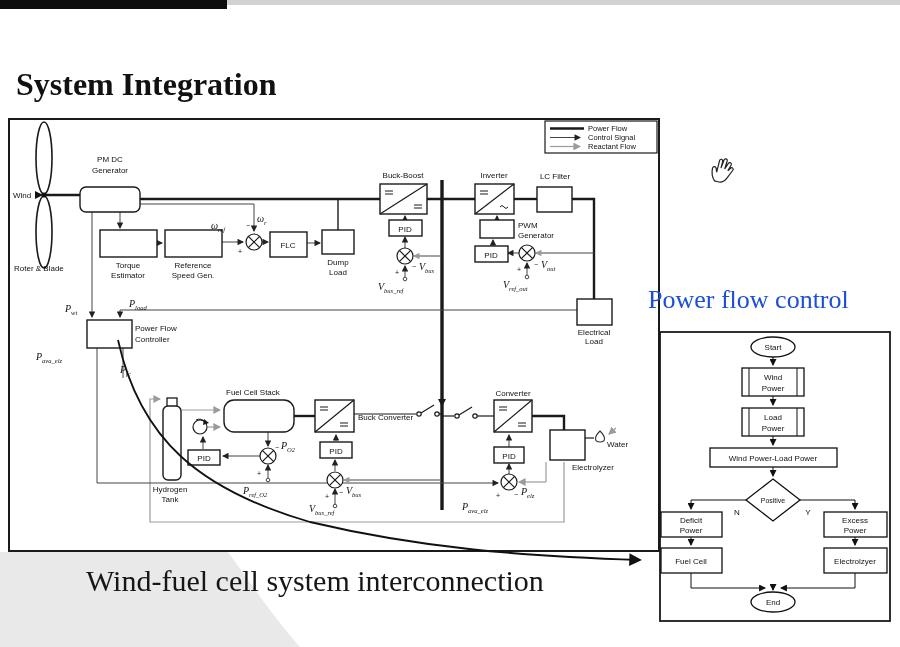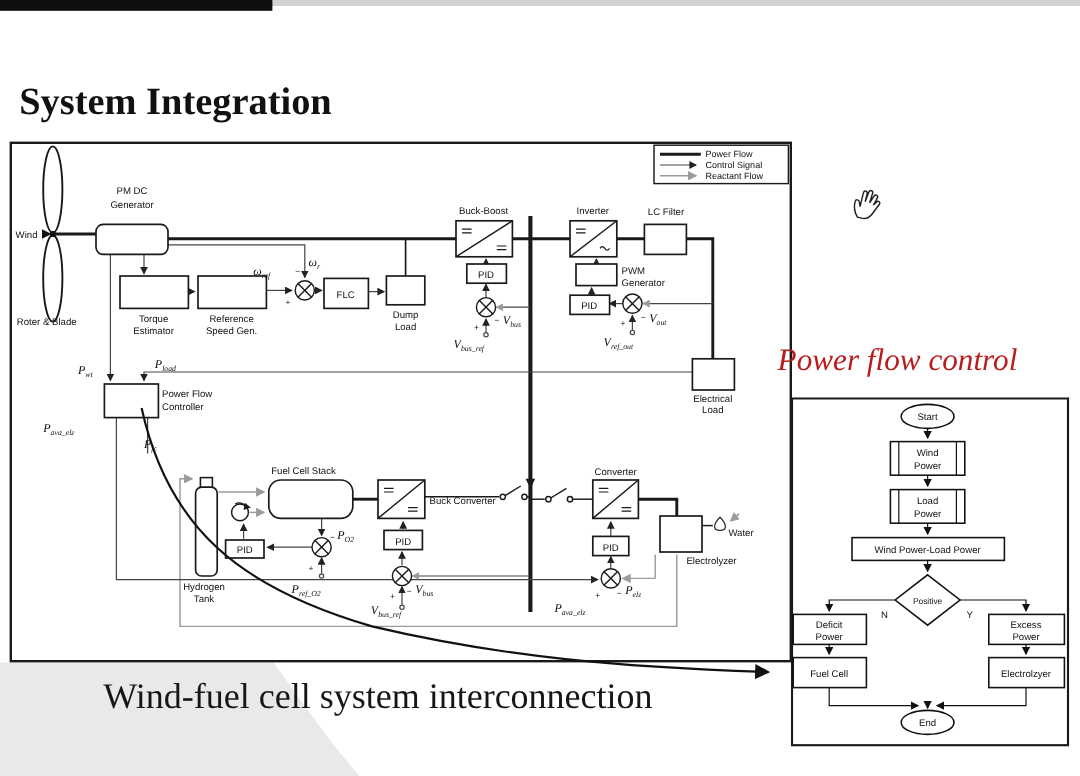--- a/index.html
+++ b/index.html
@@ -5,21 +5,21 @@
   html,body{margin:0;padding:0;}
   body{width:900px;height:647px;position:relative;background:#fff;overflow:hidden;
        font-family:"Liberation Sans",sans-serif;}
   .topstrip{position:absolute;left:0;top:0;width:900px;height:5px;background:#d2d2d2;}
   .topbar{position:absolute;left:0;top:0;width:227px;height:9px;background:#0e0e0e;}
   .title{position:absolute;left:16px;top:50px;font-family:"Liberation Serif",serif;
          font-weight:bold;font-size:32px;color:#111;margin-top:16px;}
   .diagram-panel{position:absolute;left:8px;top:118px;width:648px;height:430px;
                  border:2px solid #1a1a1a;background:#fff;}
   .flow-title{position:absolute;left:648px;top:285px;font-family:"Liberation Serif",serif;
-              font-size:26px;color:#b91c1c;white-space:nowrap;font-style:italic;}
+              font-size:26px;color:#1d4ed8;white-space:nowrap;}
   .caption{position:absolute;left:86px;top:564px;font-family:"Liberation Serif",serif;
            font-size:30px;color:#161616;white-space:nowrap;}
   .grayshape{position:absolute;left:0;top:548px;}
   .fc-panel{position:absolute;left:659px;top:331px;}
   .overlay{position:absolute;left:0;top:0;pointer-events:none;}
   svg text{fill:#111;}
   .lb{font:8px "Liberation Sans",sans-serif;}
   .lb75{font:7.5px "Liberation Sans",sans-serif;}
   .c{text-anchor:middle;}
   .mt{font:italic 10px "Liberation Serif",serif;}

